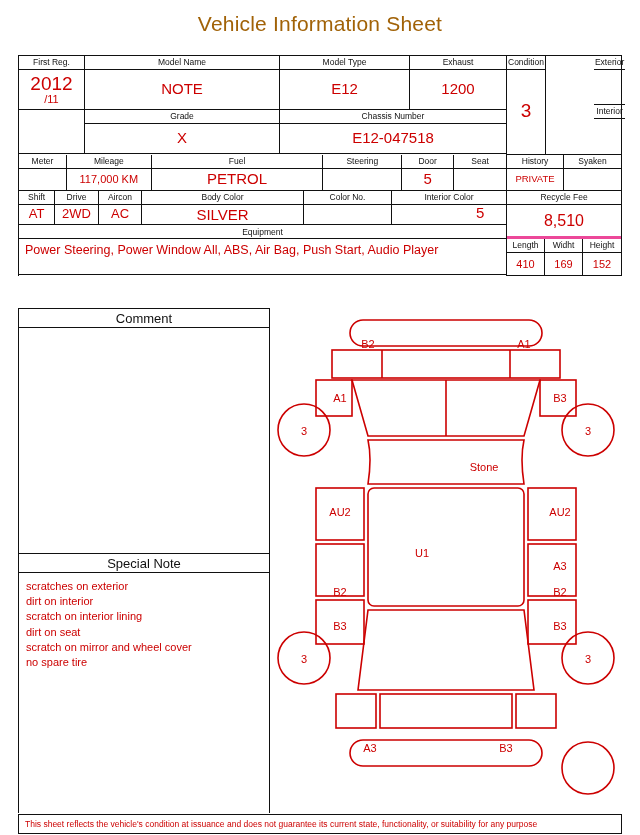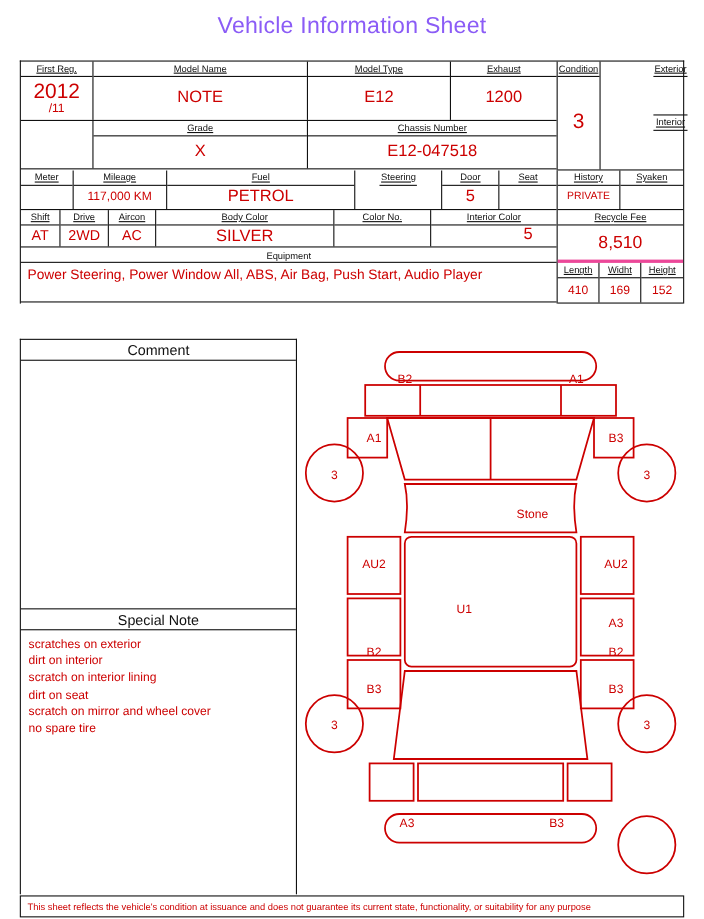--- a/index.html
+++ b/index.html
@@ -10,21 +10,21 @@
     font-family: "Liberation Sans", sans-serif;
   }
   .sheet {
     position: relative;
     width: 640px; height: 835px;
     background: #fff;
   }
   .title {
     text-align: center;
     font-size: 21px;
-    color: #8b5cf6;
+    color: #a16207;
     padding: 12px 0 10px 0;
     letter-spacing: 0.2px;
   }
   
   .hdr {
     font-size: 8.5px;
     color: #111;
     text-align: center;
     line-height: 1.15;
     padding: 2px 1px 1px 1px;
@@ -54,21 +54,21 @@
 
   .grp-left { width: 488px; border-right: 1px solid #111; }
   .grp-right { width: 114px; }
 
   .r1 { height: 54px; }
   .r2 { height: 44px; }
   .r3 { height: 34px; }
   .r4 { height: 36px; }
 
   .stack { display: flex; flex-direction: column; height: 100%; }
-  .stack .hdr { flex: 0 0 13px; display: flex; align-items: center; justify-content: center; text-decoration: underline; }
+  .stack .hdr { flex: 0 0 13px; display: flex; align-items: center; justify-content: center; }
   .stack .val { flex: 1; display: flex; align-items: center; justify-content: center; }
 
   .equip-label {
     font-size: 8.5px; text-align: center; color: #111;
     border-bottom: 1px solid #111; padding: 2px 0 1px 0;
   }
   .equip-val {
     font-size: 12.5px; color: #cc0000; padding: 4px 6px;
   }
 
@@ -187,21 +187,21 @@
             <div class="val sm"></div>
           </div>
           <div class="stack cell" style="width:85px;">
             <div class="hdr">Mileage</div>
             <div class="val sm">117,000 KM</div>
           </div>
           <div class="stack cell" style="width:172px;">
             <div class="hdr">Fuel</div>
             <div class="val">PETROL</div>
           </div>
-          <div class="stack cell" style="width:79px;align-items:center;">
+          <div class="stack cell" style="width:79px;">
             <div class="hdr">Steering</div>
             <div class="val sm"></div>
           </div>
           <div class="stack cell" style="width:52px;">
             <div class="hdr">Door</div>
             <div class="val">5</div>
           </div>
           <div class="stack" style="width:52px;gap:34px;">
             <div class="hdr">Seat</div>
             <div class="val">5</div>

